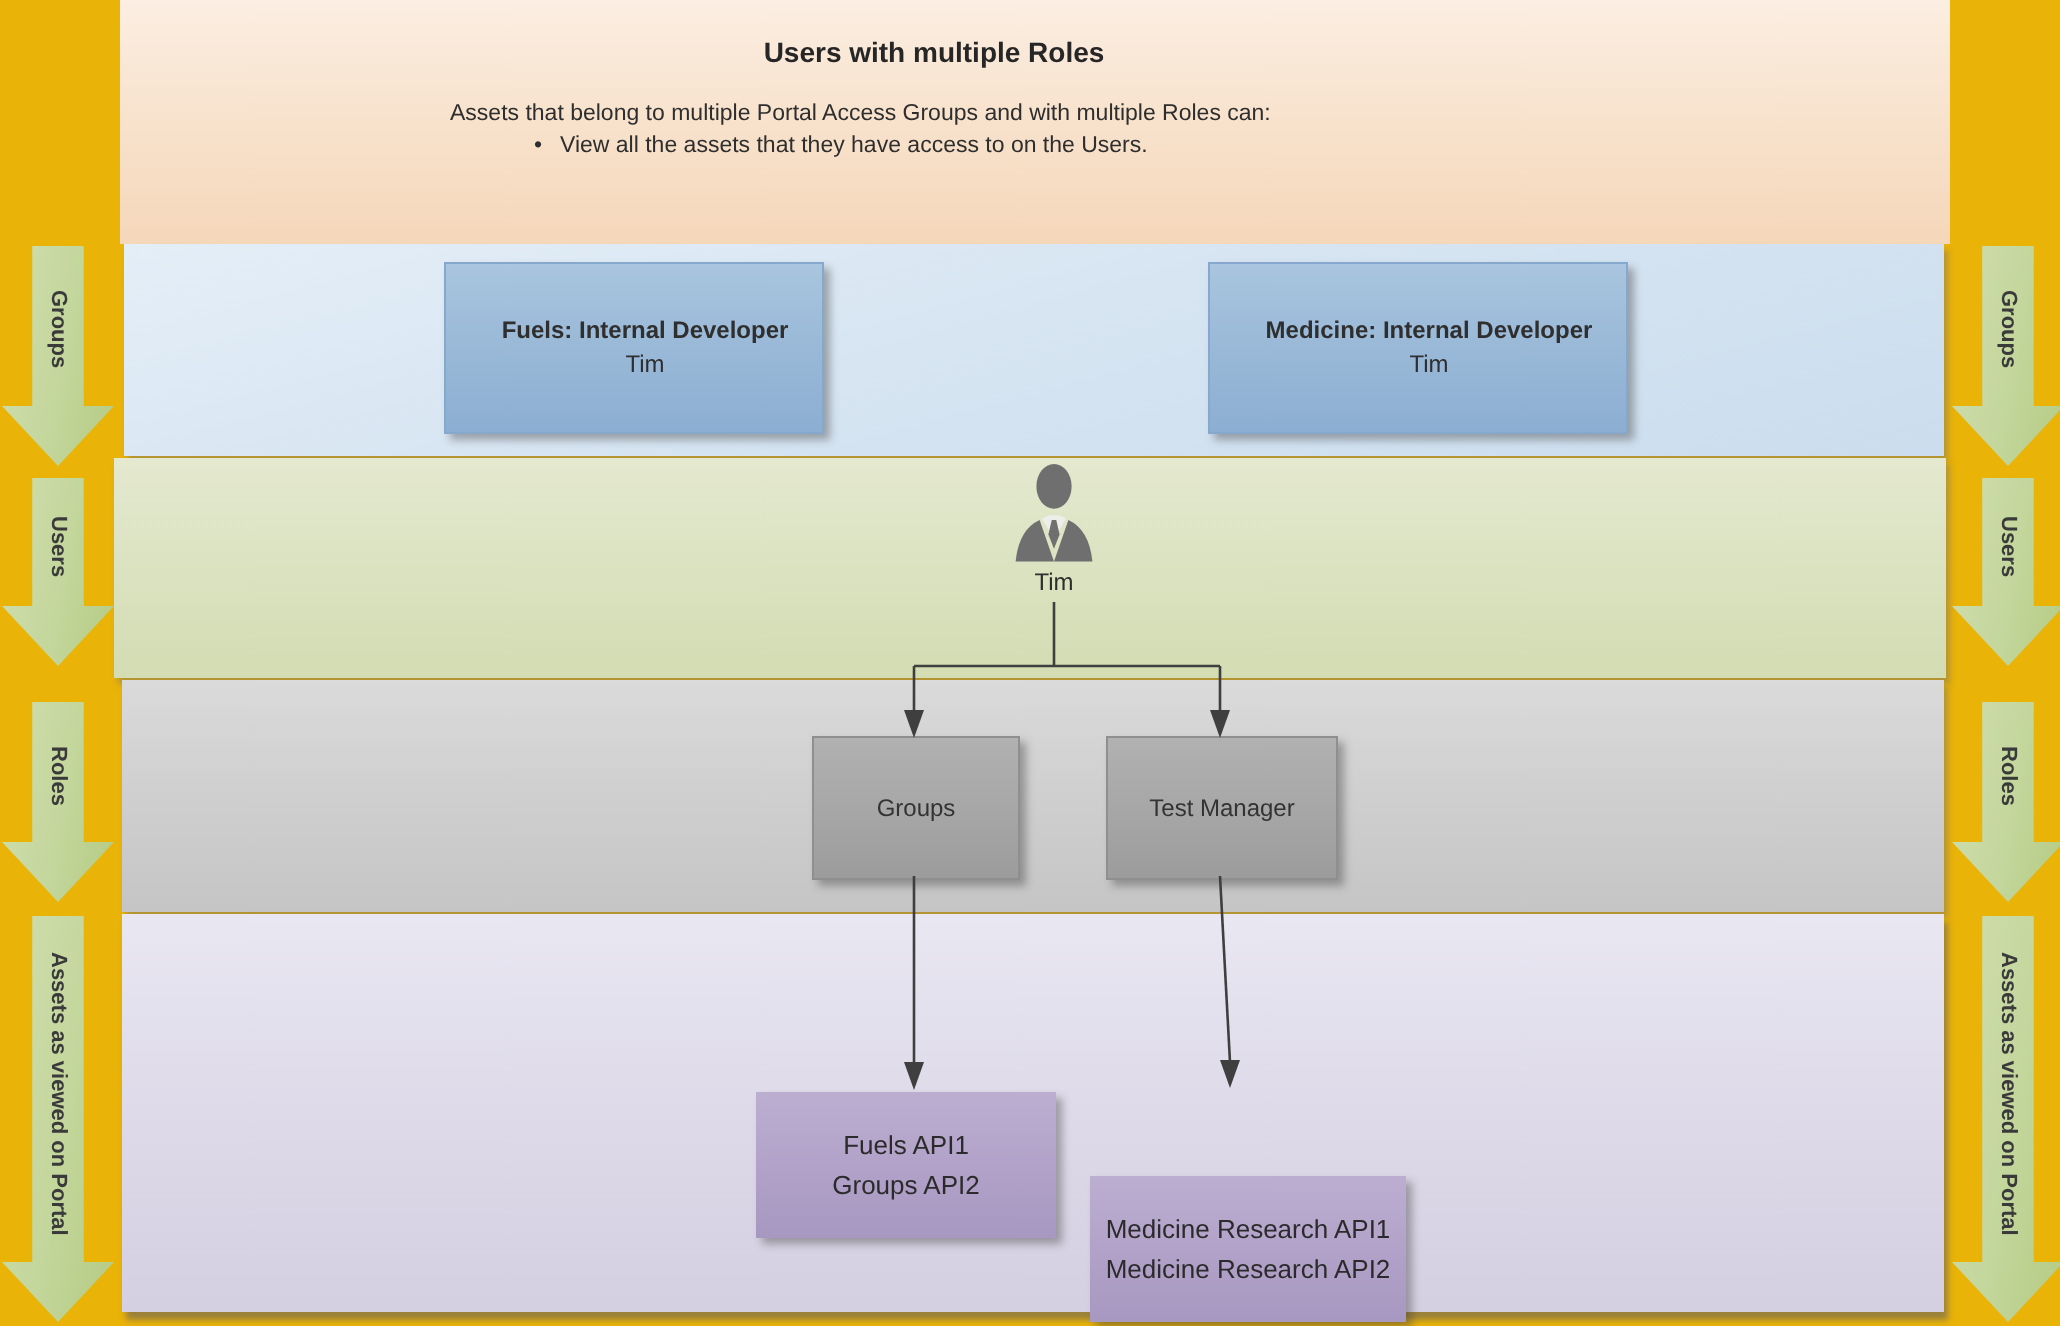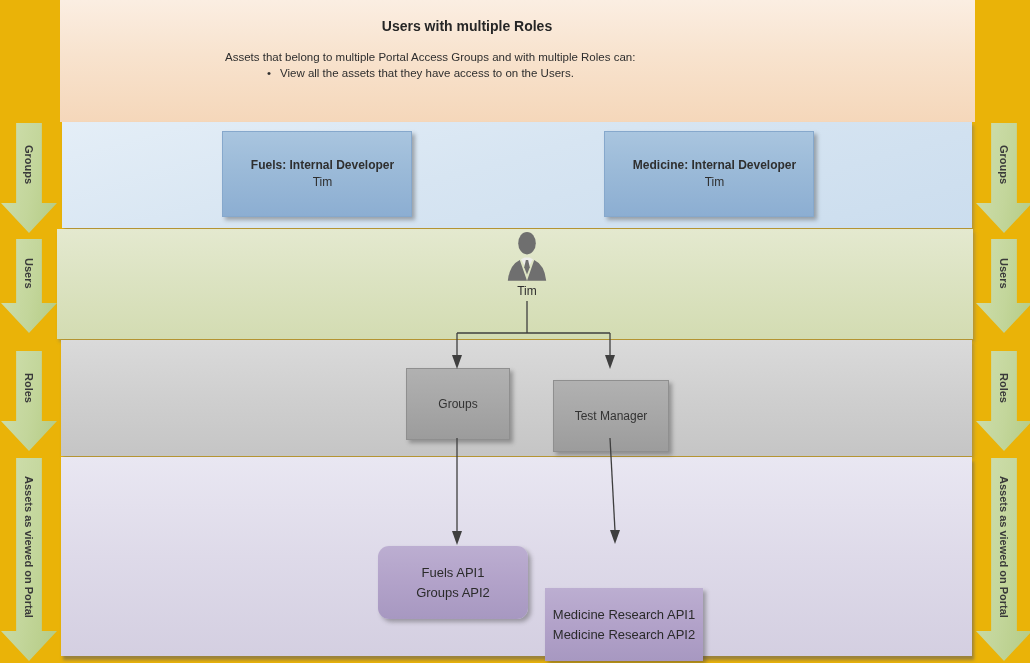--- a/index.html
+++ b/index.html
@@ -48,24 +48,24 @@
   .dbox{position:absolute;display:flex;flex-direction:column;align-items:center;justify-content:center;
     text-align:center;box-shadow:3px 3px 4px rgba(60,60,60,.4);}
   .group-box{background:linear-gradient(180deg,#A9C5DF 0%,#9BBAD8 45%,#8CAED2 100%);
     border:1px solid #86A8CC;color:#2f2f2f;font-size:12px;line-height:1.4;padding-left:11px;}
   .group-box .box-title{font-weight:bold;}
   .gb-fuels{left:222px;top:131px;width:177px;height:84px;}
   .gb-research{left:604px;top:131px;width:197px;height:84px;}
   .role-box{background:linear-gradient(180deg,#B1B1B1 0%,#A7A7A7 50%,#9C9C9C 100%);
     border:1px solid #8f8f8f;color:#333;font-size:12px;}
   .rb-manager{left:406px;top:368px;width:102px;height:70px;}
-  .rb-test{left:553px;top:380px;width:114px;height:70px;justify-content:center;}
+  .rb-test{left:553px;top:368px;width:114px;height:70px;justify-content:center;}
   .asset-box{background:linear-gradient(180deg,#BCAED1 0%,#B2A2C9 50%,#A798C1 100%);
     color:#2b2b2b;font-size:13px;line-height:1.5;}
-  .ab-fuels{left:378px;top:546px;width:150px;height:73px;border-radius:11px;}
+  .ab-fuels{left:378px;top:546px;width:150px;height:73px;}
   .ab-medicine{left:545px;top:546px;width:158px;height:73px;margin-top:42px;}
 
   
   .person{position:absolute;left:497px;top:231px;width:60px;text-align:center;}
   .person svg{display:block;margin:0 auto;}
   .person .pname{font-size:12px;color:#2e2e2e;margin-top:3px;}
 
   
   .connectors{position:absolute;left:0;top:0;z-index:5;pointer-events:none;}
   .band,.varrow{z-index:1;}

